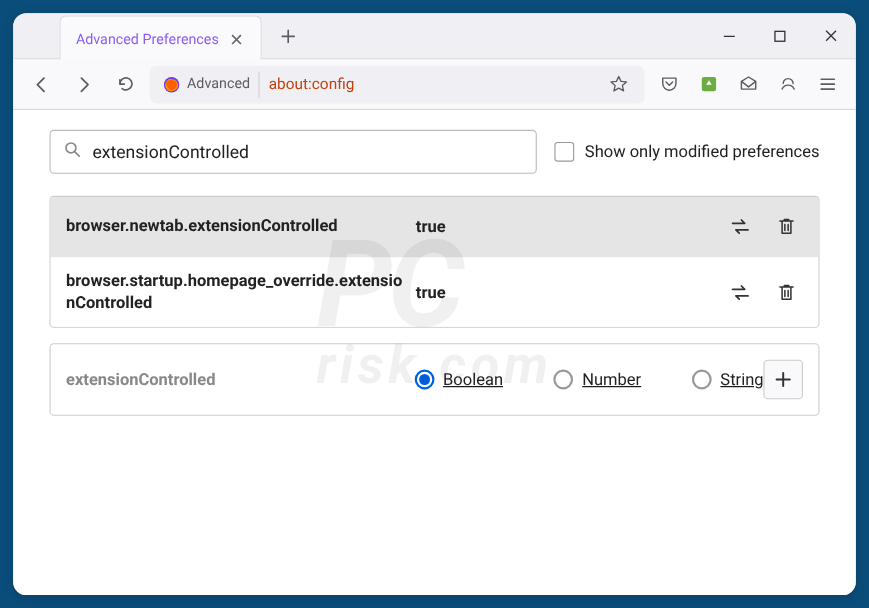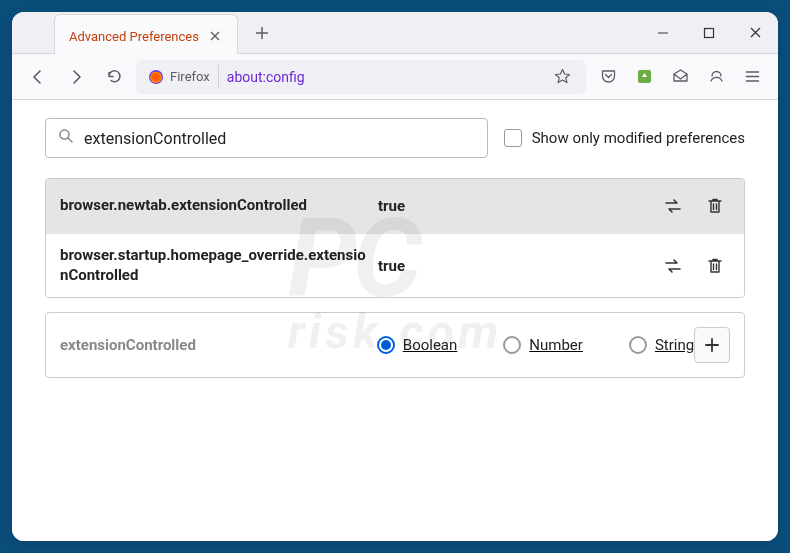--- a/index.html
+++ b/index.html
@@ -1,30 +1,30 @@
 <!DOCTYPE html>
 <html><head>
 <meta charset="utf-8">
 <style>
 * { margin: 0; padding: 0; box-sizing: border-box; font-family: -apple-system, BlinkMacSystemFont, "Segoe UI", Roboto, sans-serif; }
 body { width: 790px; height: 553px; background: #0b4d7a; position: relative; overflow: hidden; }
 .window { position: absolute; top: 12px; left: 12px; right: 12px; bottom: 12px; background: #f9f9fb; border-radius: 12px; overflow: hidden; box-shadow: 0 2px 10px rgba(0,0,0,0.15); display: flex; flex-direction: column; }
 .titlebar { display: flex; align-items: center; height: 42px; background: #f0f0f4; border-bottom: 1px solid #d7d7db; }
-.tab { display: flex; align-items: center; gap: 8px; height: 44px; margin: 6px 0 0 42px; padding: 0 14px; background: #fafafc; border: 1px solid #d7d7db; border-bottom: none; border-radius: 6px 6px 0 0; font-size: 13px; color: #c2410c; }
+.tab { display: flex; align-items: center; gap: 8px; height: 44px; margin: 6px 0 0 42px; padding: 0 14px; background: #fafafc; border: 1px solid #d7d7db; border-bottom: none; border-radius: 6px 6px 0 0; font-size: 13px; color: #8b5cf6; }
 .tab-close { width: 16px; height: 16px; display: flex; align-items: center; justify-content: center; cursor: pointer; color: #666; }
 .newtab-btn { width: 28px; height: 28px; margin-left: 10px; display: flex; align-items: center; justify-content: center; color: #5b5b66; cursor: pointer; border-radius: 4px; }
 .win-controls { margin-left: auto; display: flex; }
 .win-btn { width: 46px; height: 42px; display: flex; align-items: center; justify-content: center; color: #333; cursor: pointer; }
 .toolbar { display: flex; align-items: center; gap: 6px; height: 46px; padding: 0 10px; background: #f9f9fb; border-bottom: 1px solid #d7d7db; }
 .tb-btn { width: 32px; height: 32px; display: flex; align-items: center; justify-content: center; border-radius: 4px; color: #5b5b66; cursor: pointer; }
 .urlbar { flex: 1; display: flex; align-items: center; height: 34px; background: #f0f0f4; border-radius: 6px; padding: 0 8px; gap: 8px; }
 .urlbar .identity { display: flex; align-items: center; gap: 6px; padding: 0 8px 0 4px; border-right: 1px solid #d0d0d4; height: 24px; }
 .urlbar .fox-icon { width: 16px; height: 16px; }
 .urlbar .identity-text { font-size: 13px; color: #5b5b66; }
-.url-input { flex: 1; border: none; background: transparent; font-size: 14px; color: #6d28d9; outline: none; }
+.url-input { flex: 1; border: none; background: transparent; font-size: 14px; color: #c2410c; outline: none; }
 .star { color: #5b5b66; }
 .right-icons { display: flex; gap: 4px; }
 .content { flex: 1; background: #fff; padding: 18px 33px; overflow: auto; }
 .search-row { display: flex; align-items: center; gap: 16px; margin-bottom: 20px; }
 .search-box { flex: 1; display: flex; align-items: center; height: 40px; border: 1px solid #bbb; border-radius: 4px; padding: 0 12px; gap: 10px; }
 .search-box input { flex: 1; border: none; outline: none; font-size: 16px; color: #222; }
 .search-box .sicon { color: #888; }
 .checkbox-wrap { display: flex; align-items: center; gap: 10px; font-size: 15px; color: #222; cursor: pointer; }
 .checkbox { width: 18px; height: 18px; border: 1px solid #999; border-radius: 3px; }
 .pref-table { border: 1px solid #ccc; border-radius: 4px; overflow: hidden; }
@@ -100,21 +100,21 @@
       </div>
     <div class="urlbar">
       <div class="identity">
         <span class="fox-icon">
           <svg width="16" height="16" viewBox="0 0 16 16">
               <circle cx="8" cy="8" r="7" fill="#6a3de8"></circle>
               <path d="M2 8 Q4 2 8 3 Q13 3 14 8 Q14 13 8 14 Q3 14 2 8" fill="#ff9100"></path>
               <path d="M3 7 Q5 3 8 4 Q12 4 13 8 Q12 12 8 13 Q4 12 3 7" fill="#ff5e00"></path>
             </svg>
         </span>
-        <span class="identity-text">Firefox</span>
+        <span class="identity-text">Advanced</span>
       </div>
       <input class="url-input" type="text" value="about:config" style="">
       <span class="tb-btn star">
           <svg width="17" height="17" viewBox="0 0 17 17">
             <path d="M8.5 1.5 L10.6 6 L15.5 6.5 L11.8 9.8 L12.9 14.6 L8.5 12.1 L4.1 14.6 L5.2 9.8 L1.5 6.5 L6.4 6 Z" stroke="currentColor" stroke-width="1.2" fill="none" stroke-linejoin="round"></path>
           </svg>
         </span>
     </div>
     <div class="right-icons">
       <div class="tb-btn">

